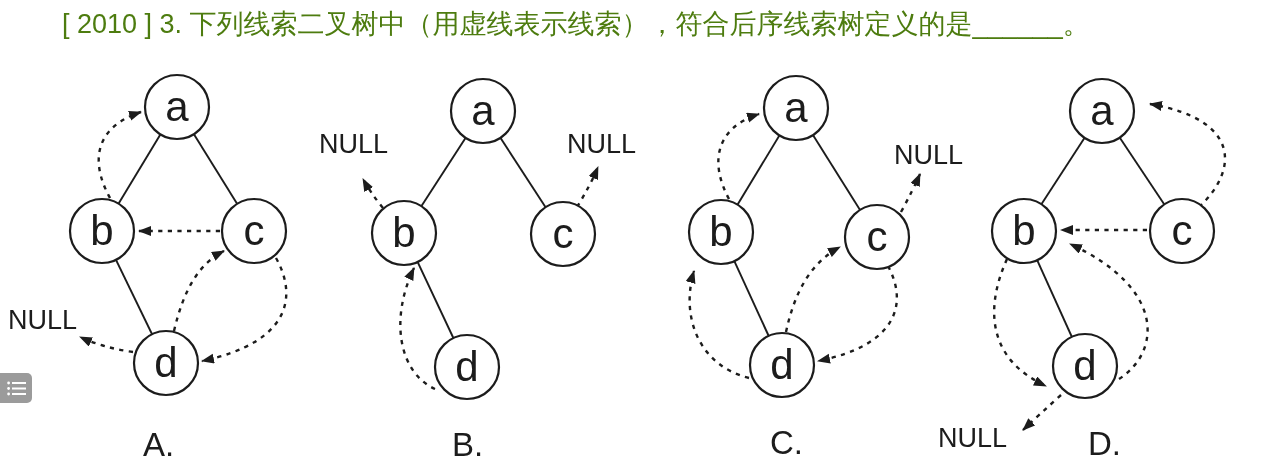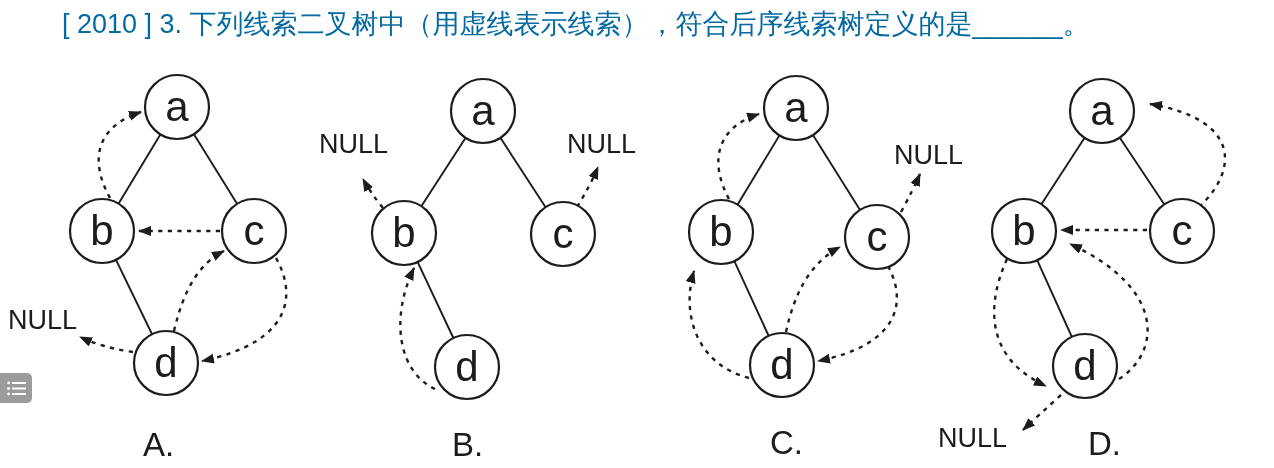--- a/index.html
+++ b/index.html
@@ -2,21 +2,21 @@
 <html><head>
 <meta charset="utf-8">
 <style>
   html,body{margin:0;padding:0;background:#fff;}
   .stage{
     position:relative;width:1274px;height:468px;background:#ffffff;
     overflow:hidden;font-family:"Liberation Sans",sans-serif;color:#1c1c1c;
   }
   .question-title{
     position:absolute;left:62px;top:8px;width:1180px;
-    font-size:27px;line-height:32px;color:#0369a1;white-space:nowrap;
+    font-size:27px;line-height:32px;color:#4d7c0f;white-space:nowrap;
   }
   .diagram-svg{position:absolute;left:0;top:0;}
   .node-circle{fill:#ffffff;stroke:#1c1c1c;stroke-width:2.2;}
   .solid-edge{stroke:#1c1c1c;stroke-width:1.9;fill:none;}
   .thread{stroke:#1c1c1c;stroke-width:2.4;fill:none;stroke-dasharray:4.2 5.4;}
   .node-label{font-size:42px;fill:#1c1c1c;text-anchor:middle;font-family:"Liberation Sans",sans-serif;}
   .null-label{font-size:27px;fill:#1c1c1c;font-family:"Liberation Sans",sans-serif;}
   .opt-label{font-size:33px;fill:#1c1c1c;font-family:"Liberation Sans",sans-serif;}
   .toc-btn{
     position:absolute;left:-7px;top:373px;width:39px;height:30px;

